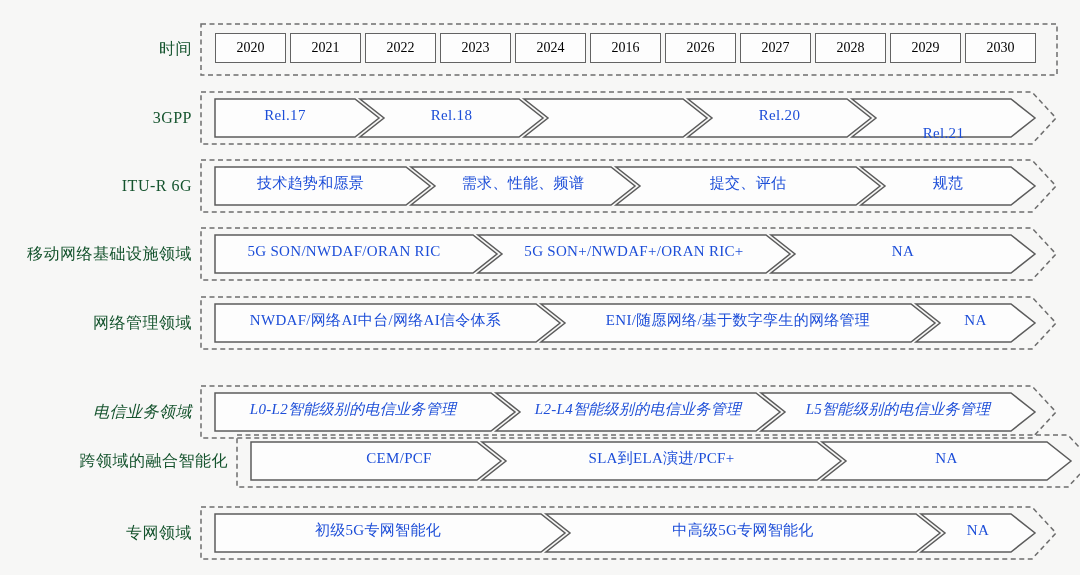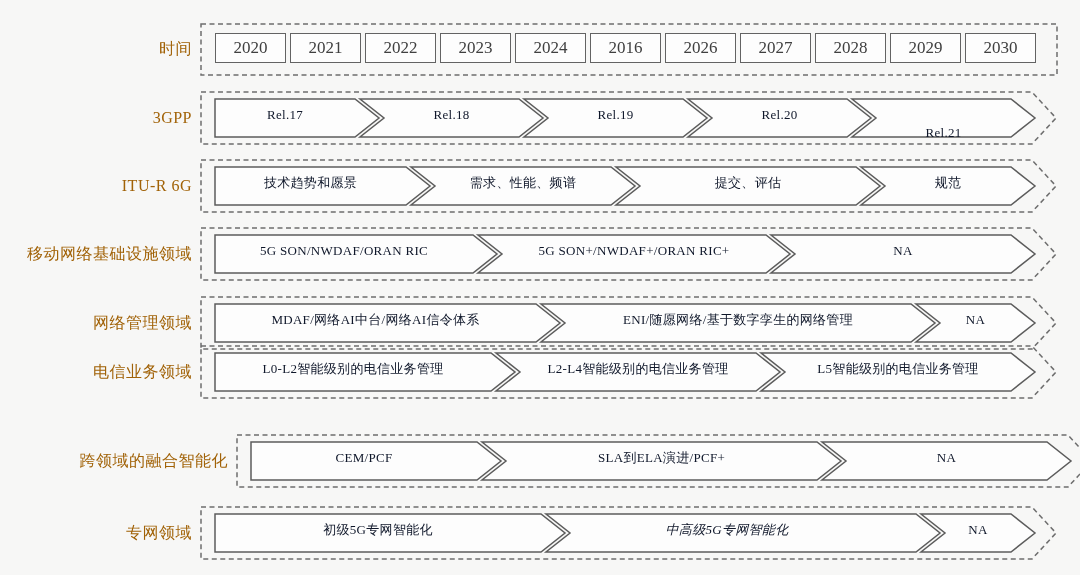--- a/index.html
+++ b/index.html
@@ -10,36 +10,36 @@
     font-family:"Liberation Serif","DejaVu Serif",serif;
     color:#3c3c3c;
     overflow:hidden;
   }
   #canvas{position:relative;width:1080px;height:575px;}
   .row{position:absolute;left:0;width:1080px;height:56px;}
   .row svg{position:absolute;left:0;top:0;}
   .row-label{
     position:absolute;left:0;top:0;width:192px;height:100%;
     display:flex;align-items:center;justify-content:flex-end;
-    font-size:16px;letter-spacing:0.5px;color:#a16207;white-space:nowrap;
+    font-size:16px;letter-spacing:0.5px;color:#14532d;white-space:nowrap;
   }
   .seg-label{
     position:absolute;top:9px;height:32px;
     display:flex;align-items:center;justify-content:center;
-    font-size:13px;color:#0f172a;white-space:nowrap;letter-spacing:0.3px;
+    font-size:15px;color:#1d4ed8;white-space:nowrap;letter-spacing:0.3px;
   }
   .year-strip{
     position:absolute;left:215px;top:11px;height:30px;
     display:flex;gap:4px;
   }
   .year-box{
     width:71px;height:30px;box-sizing:border-box;
     border:1.7px solid #636363;background:#fdfdfd;
     display:flex;align-items:center;justify-content:center;
-    font-size:17px;color:#404040;
+    font-size:14px;color:#000000;
   }
   .seg{fill:#fdfdfd;stroke:#5c5c5c;stroke-width:1.5;stroke-linejoin:miter;}
   .dash{fill:none;stroke:#6e6e6e;stroke-width:1.5;stroke-dasharray:5 3.5;}
 </style>
 </head>
 <body>
 
 <div id="canvas">
 
   <div class="row" style="top:22px;height:55px;">
@@ -67,21 +67,20 @@
     <svg width="1080" height="56" viewBox="0 0 1080 56">
       <polygon class="dash" points="201,2 1032,2 1056,28 1032,54 201,54"></polygon>
       <polygon class="seg" points="215,9 355,9 379,28 355,47 215,47"></polygon>
       <polygon class="seg" points="360,9 519,9 543,28 519,47 360,47 384,28"></polygon>
       <polygon class="seg" points="524,9 683,9 707,28 683,47 524,47 548,28"></polygon>
       <polygon class="seg" points="688,9 847,9 871,28 847,47 688,47 712,28"></polygon>
       <polygon class="seg" points="852,9 1011,9 1035,28 1011,47 852,47 876,28"></polygon>
     </svg>
     <div class="seg-label" style="left:215px;width:140px;">Rel.17</div>
     <div class="seg-label" style="left:384px;width:135px;">Rel.18</div>
-    <div class="seg-label" style="left:548px;width:135px;">Rel.19</div>
     <div class="seg-label" style="left:712px;width:135px;">Rel.20</div>
     <div class="seg-label" style="left:876px;width:135px;margin-top:18px;">Rel.21</div>
   </div>
 
   <div class="row" style="top:158px;">
     <div class="row-label">ITU-R 6G</div>
     <svg width="1080" height="56" viewBox="0 0 1080 56">
       <polygon class="dash" points="201,2 1032,2 1056,28 1032,54 201,54"></polygon>
       <polygon class="seg" points="215,9 406,9 430,28 406,47 215,47"></polygon>
       <polygon class="seg" points="411,9 611,9 635,28 611,47 411,47 435,28"></polygon>
@@ -108,57 +107,57 @@
   </div>
 
   <div class="row" style="top:295px;">
     <div class="row-label">网络管理领域</div>
     <svg width="1080" height="56" viewBox="0 0 1080 56">
       <polygon class="dash" points="201,2 1032,2 1056,28 1032,54 201,54"></polygon>
       <polygon class="seg" points="215,9 536,9 560,28 536,47 215,47"></polygon>
       <polygon class="seg" points="541,9 911,9 935,28 911,47 541,47 565,28"></polygon>
       <polygon class="seg" points="916,9 1011,9 1035,28 1011,47 916,47 940,28"></polygon>
     </svg>
-    <div class="seg-label" style="left:215px;width:321px;">MDAF/网络AI中台/网络AI信令体系</div>
+    <div class="seg-label" style="left:215px;width:321px;">NWDAF/网络AI中台/网络AI信令体系</div>
     <div class="seg-label" style="left:565px;width:346px;">ENI/随愿网络/基于数字孪生的网络管理</div>
     <div class="seg-label" style="left:940px;width:71px;">NA</div>
   </div>
 
-  <div class="row" style="top:344px;">
+  <div class="row" style="top:384px;font-style:italic;">
     <div class="row-label">电信业务领域</div>
     <svg width="1080" height="56" viewBox="0 0 1080 56">
       <polygon class="dash" points="201,2 1032,2 1056,28 1032,54 201,54"></polygon>
       <polygon class="seg" points="215,9 491,9 515,28 491,47 215,47"></polygon>
       <polygon class="seg" points="496,9 756,9 780,28 756,47 496,47 520,28"></polygon>
       <polygon class="seg" points="761,9 1011,9 1035,28 1011,47 761,47 785,28"></polygon>
     </svg>
     <div class="seg-label" style="left:215px;width:276px;">L0-L2智能级别的电信业务管理</div>
     <div class="seg-label" style="left:520px;width:236px;">L2-L4智能级别的电信业务管理</div>
     <div class="seg-label" style="left:785px;width:226px;">L5智能级别的电信业务管理</div>
   </div>
 
   <div class="row" style="top:433px;margin-left:36px;">
     <div class="row-label">跨领域的融合智能化</div>
     <svg width="1080" height="56" viewBox="0 0 1080 56">
       <polygon class="dash" points="201,2 1032,2 1056,28 1032,54 201,54"></polygon>
       <polygon class="seg" points="215,9 441,9 465,28 441,47 215,47"></polygon>
       <polygon class="seg" points="446,9 781,9 805,28 781,47 446,47 470,28"></polygon>
       <polygon class="seg" points="786,9 1011,9 1035,28 1011,47 786,47 810,28"></polygon>
     </svg>
-    <div class="seg-label" style="left:215px;width:226px;">CEM/PCF</div>
+    <div class="seg-label" style="left:215px;width:226px;padding-left:35px;">CEM/PCF</div>
     <div class="seg-label" style="left:470px;width:311px;font-family:Liberation Serif, serif;">SLA到ELA演进/PCF+</div>
     <div class="seg-label" style="left:810px;width:201px;">NA</div>
   </div>
 
   <div class="row" style="top:505px;">
     <div class="row-label">专网领域</div>
     <svg width="1080" height="56" viewBox="0 0 1080 56">
       <polygon class="dash" points="201,2 1032,2 1056,28 1032,54 201,54"></polygon>
       <polygon class="seg" points="215,9 541,9 565,28 541,47 215,47"></polygon>
       <polygon class="seg" points="546,9 916,9 940,28 916,47 546,47 570,28"></polygon>
       <polygon class="seg" points="921,9 1011,9 1035,28 1011,47 921,47 945,28"></polygon>
     </svg>
     <div class="seg-label" style="left:215px;width:326px;">初级5G专网智能化</div>
-    <div class="seg-label" style="left:554px;width:346px;font-style:italic;">中高级5G专网智能化</div>
+    <div class="seg-label" style="left:570px;width:346px;">中高级5G专网智能化</div>
     <div class="seg-label" style="left:945px;width:66px;">NA</div>
   </div>
 
 </div>
 
 </body></html>

